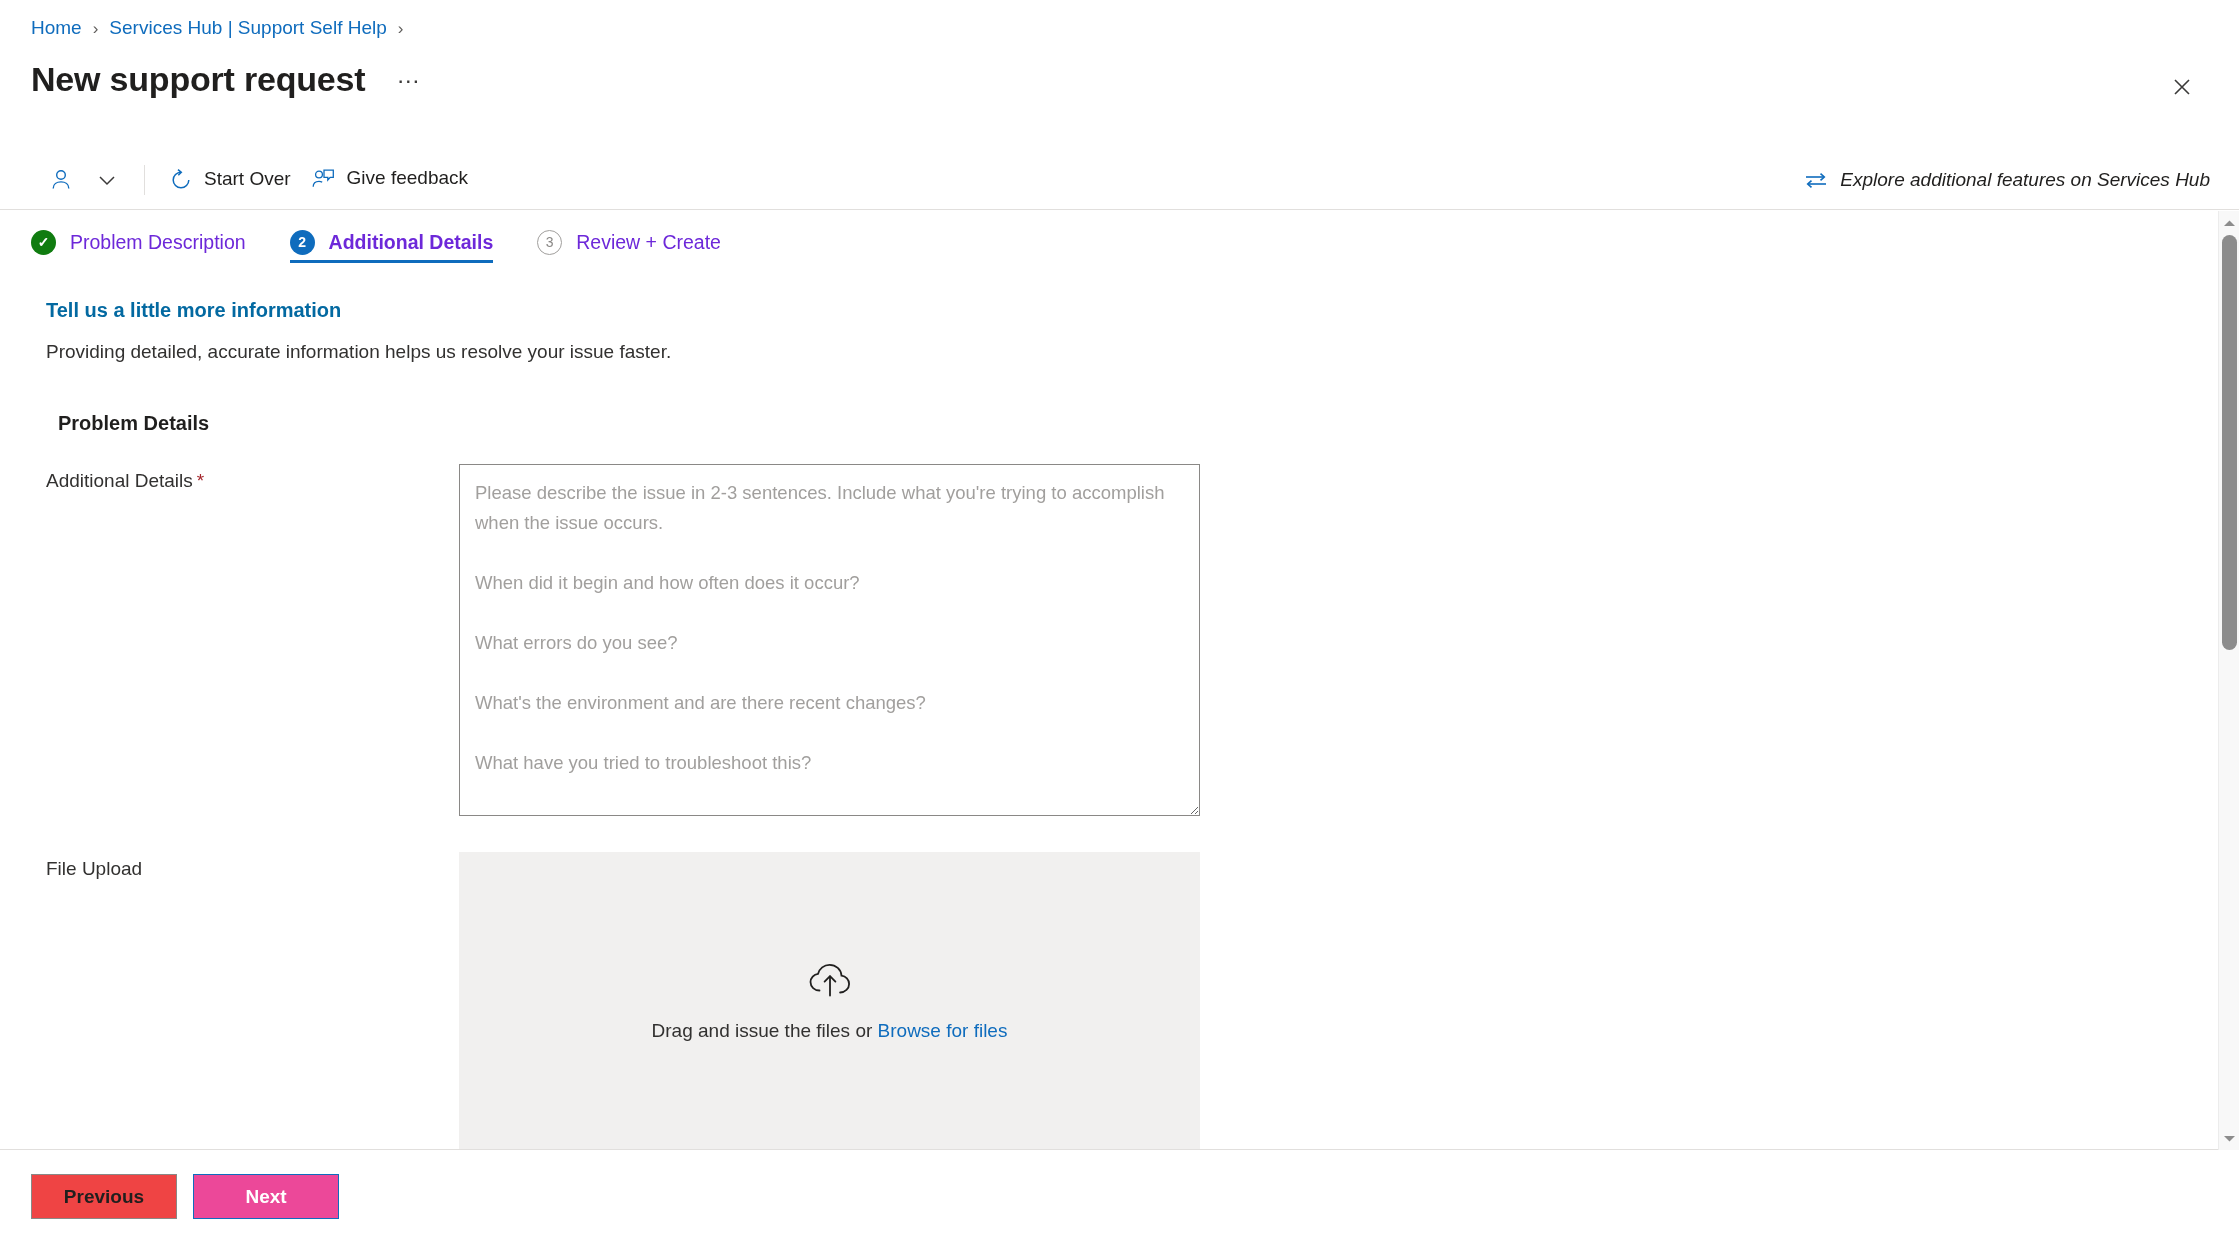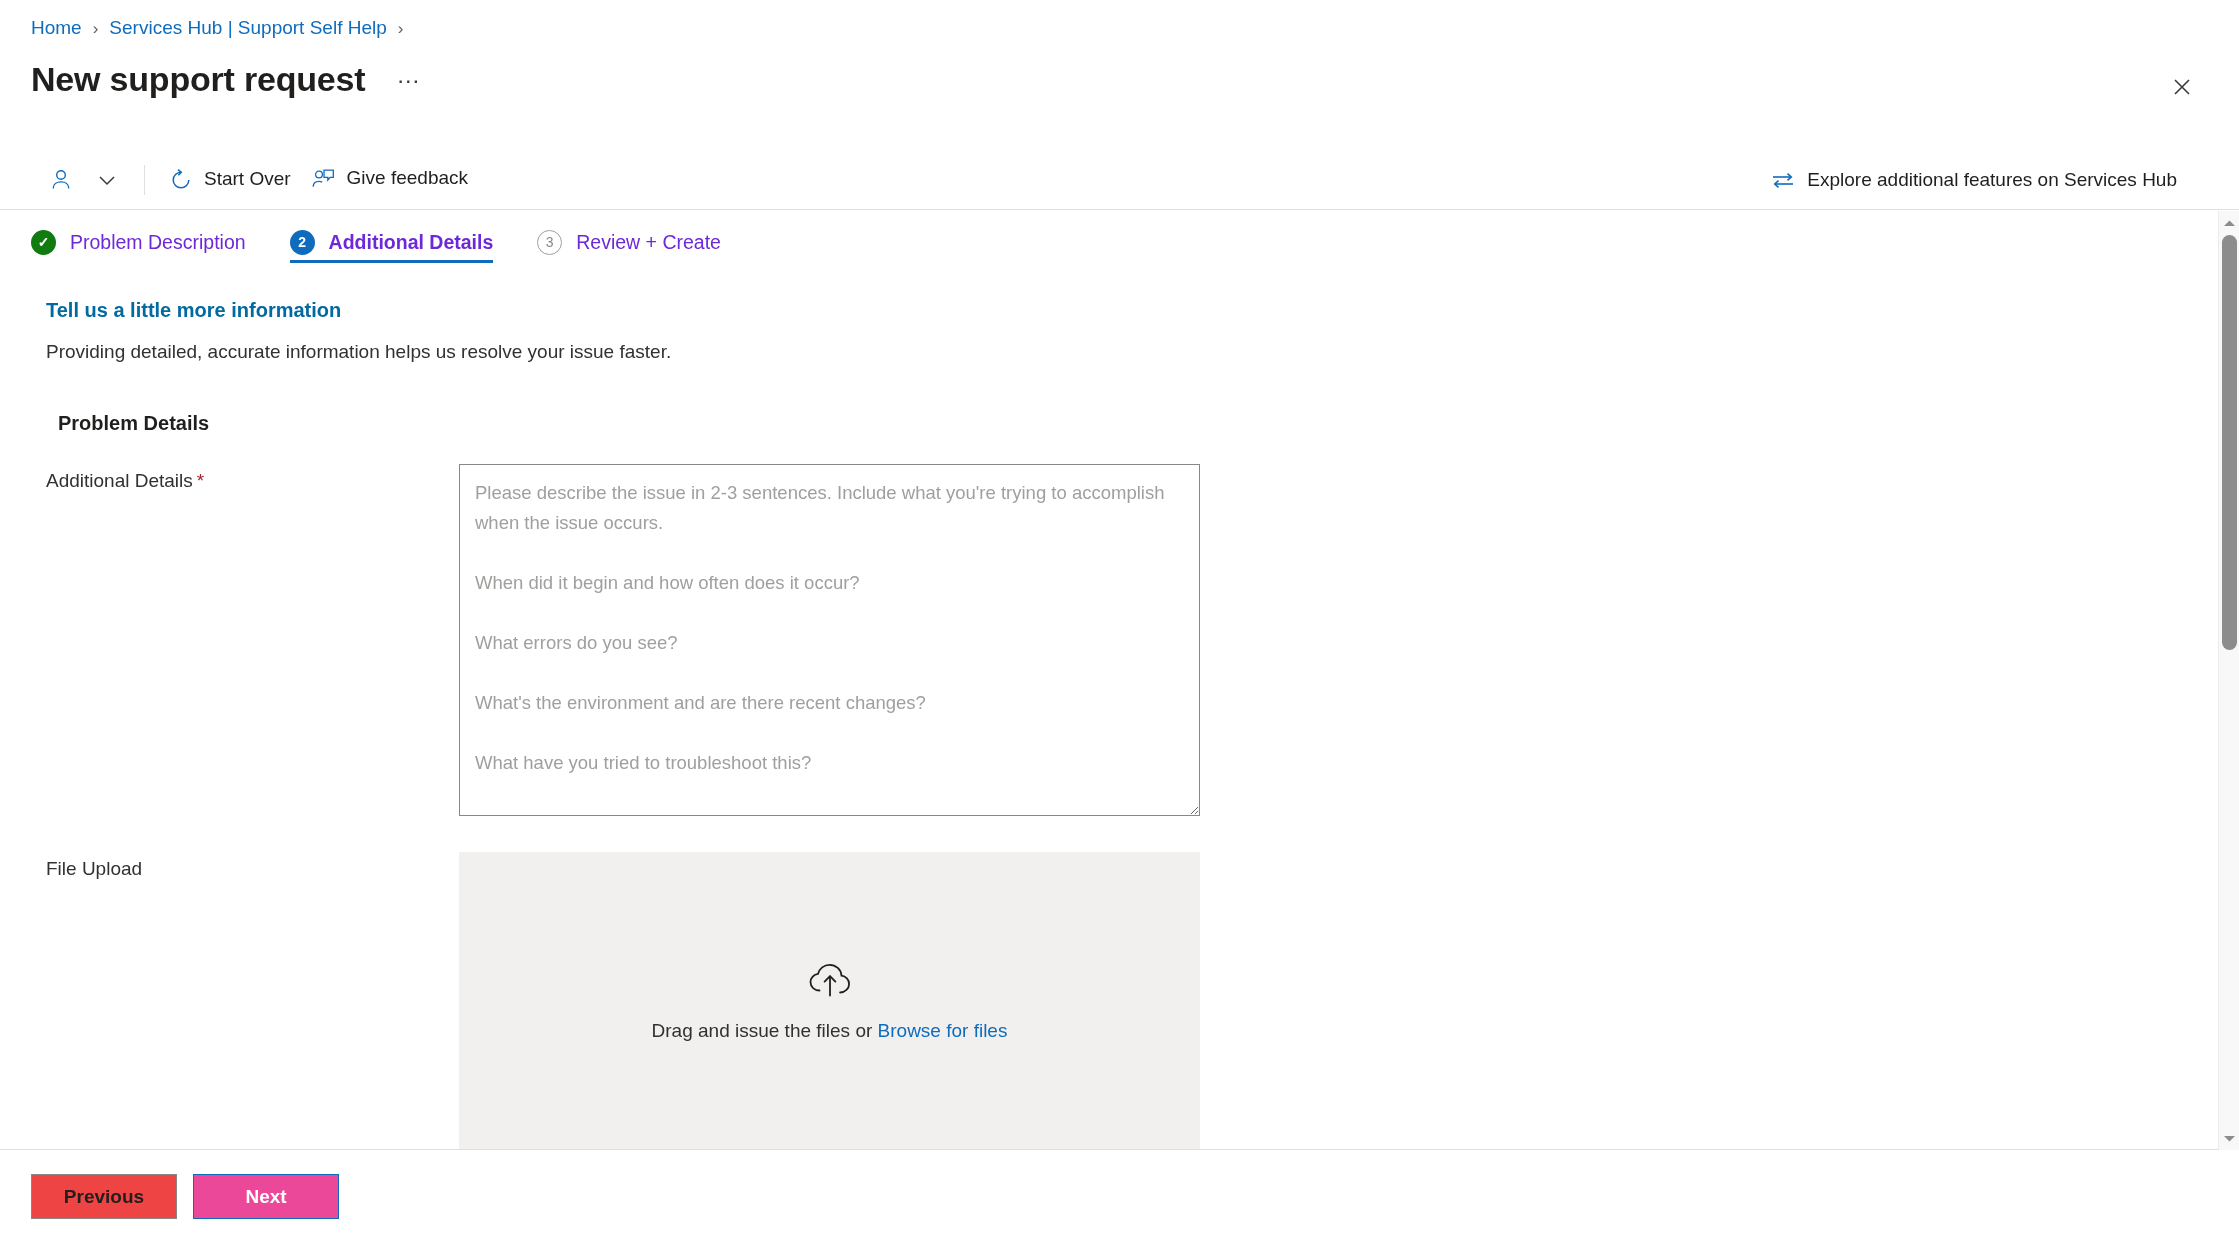--- a/index.html
+++ b/index.html
@@ -92,21 +92,22 @@
   }
   .cmd-left {
     display: flex;
     align-items: center;
     padding-left: 38px;
   }
   .cmd-right {
     margin-left: auto;
     display: flex;
     align-items: center;
-    padding-right: 52px;
+    padding-right: 19px;
+    font-style: italic;
   }
   .cmd-item {
     display: flex;
     align-items: flex-start;
     gap: 11px;
     padding: 6px 10px;
     cursor: pointer;
     font-size: 19px;
     color: #201f1e;
     white-space: nowrap;

